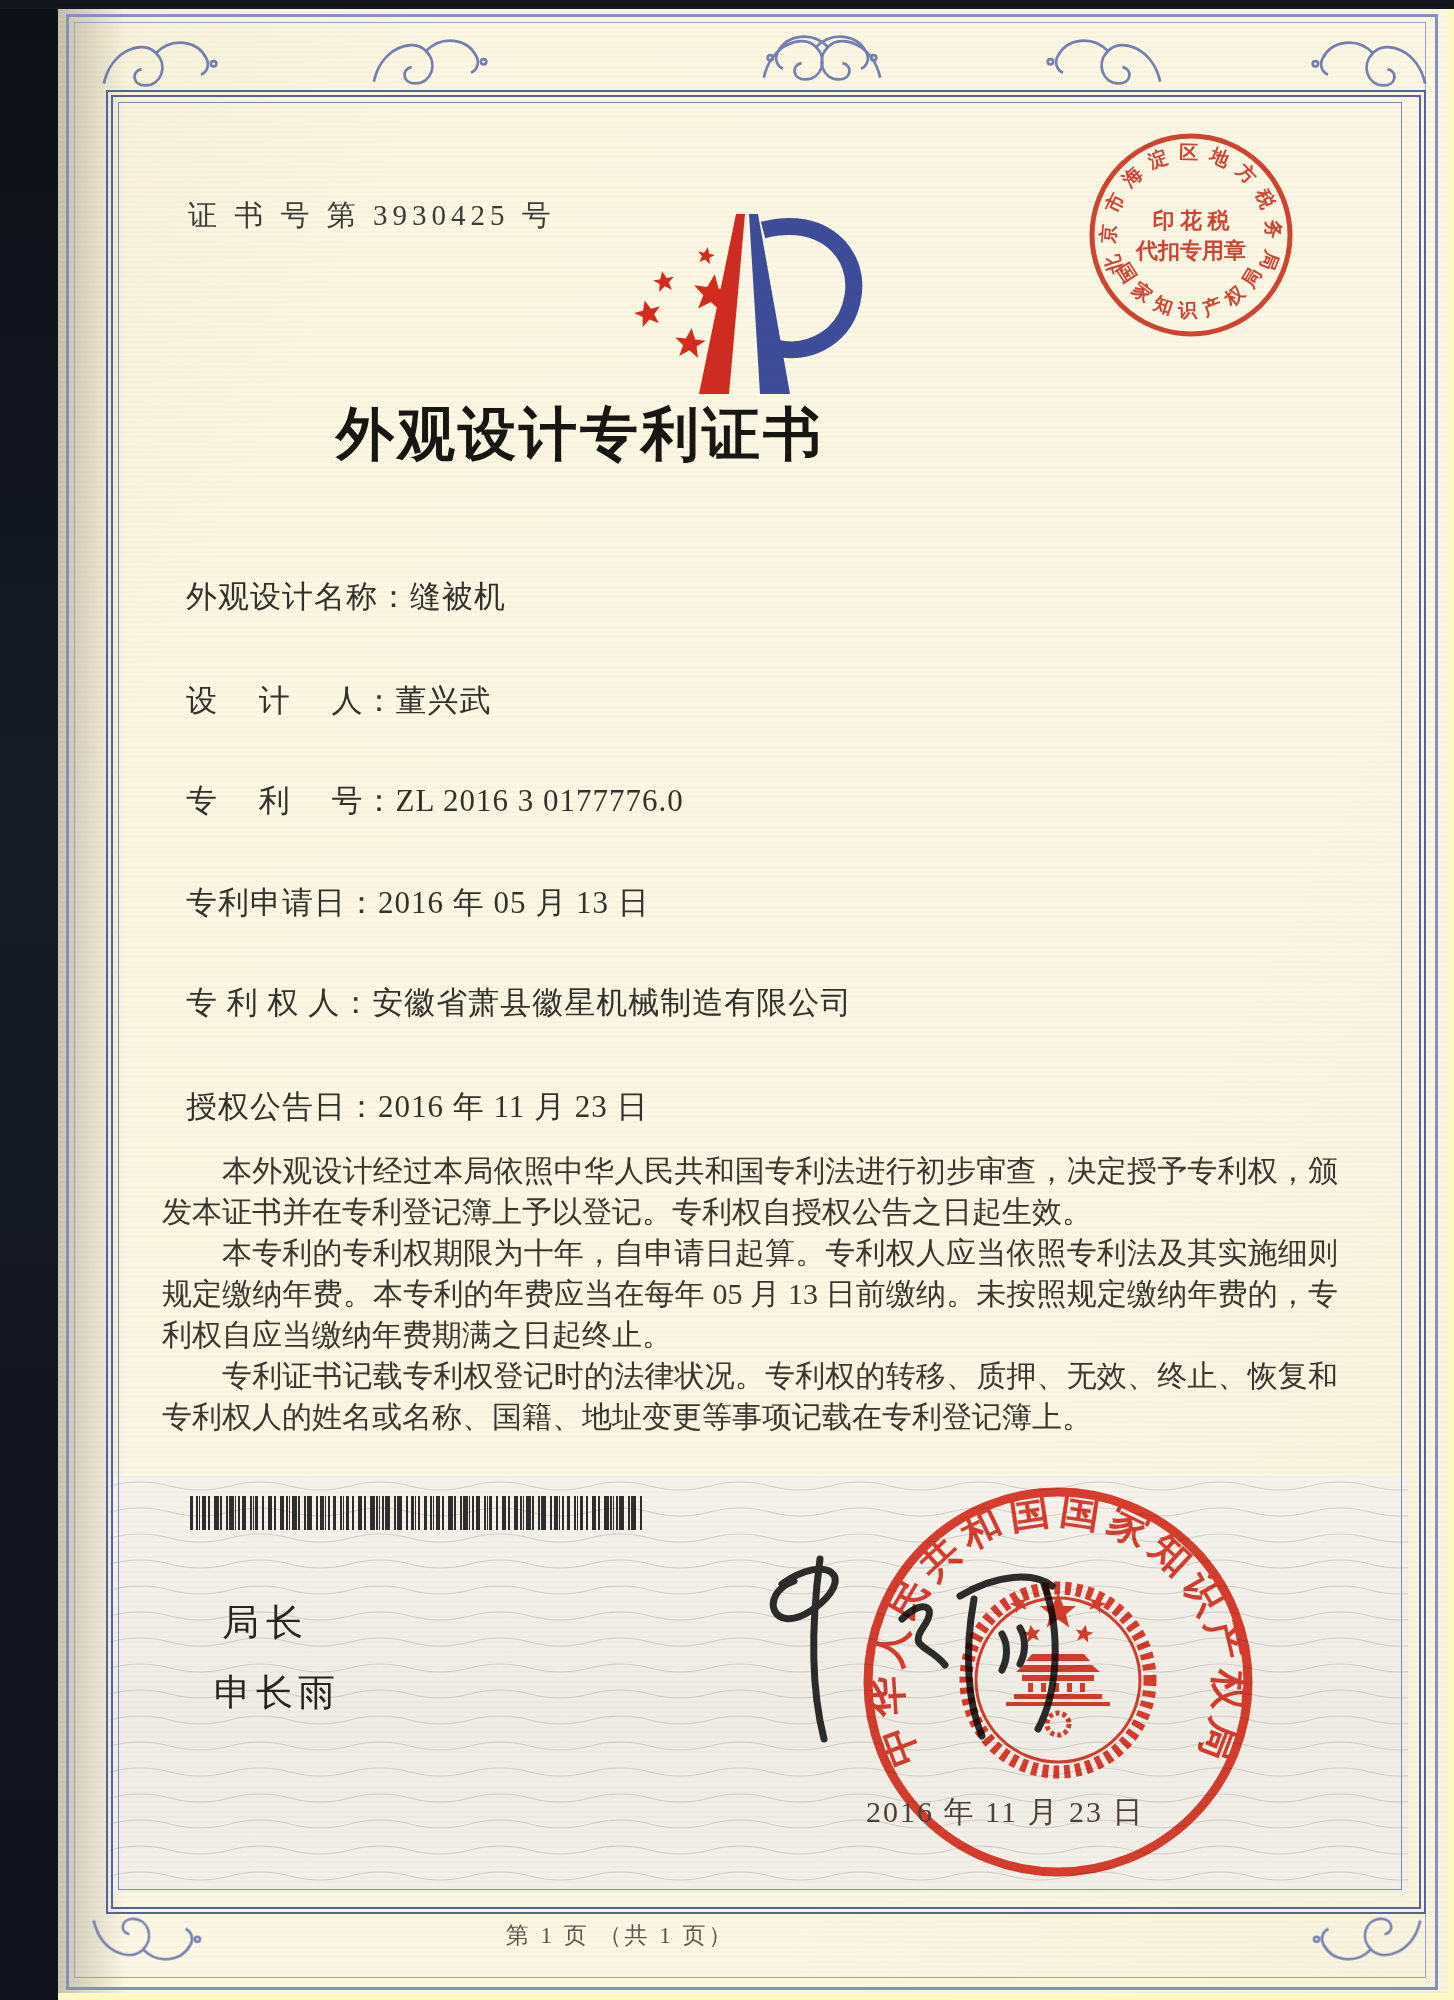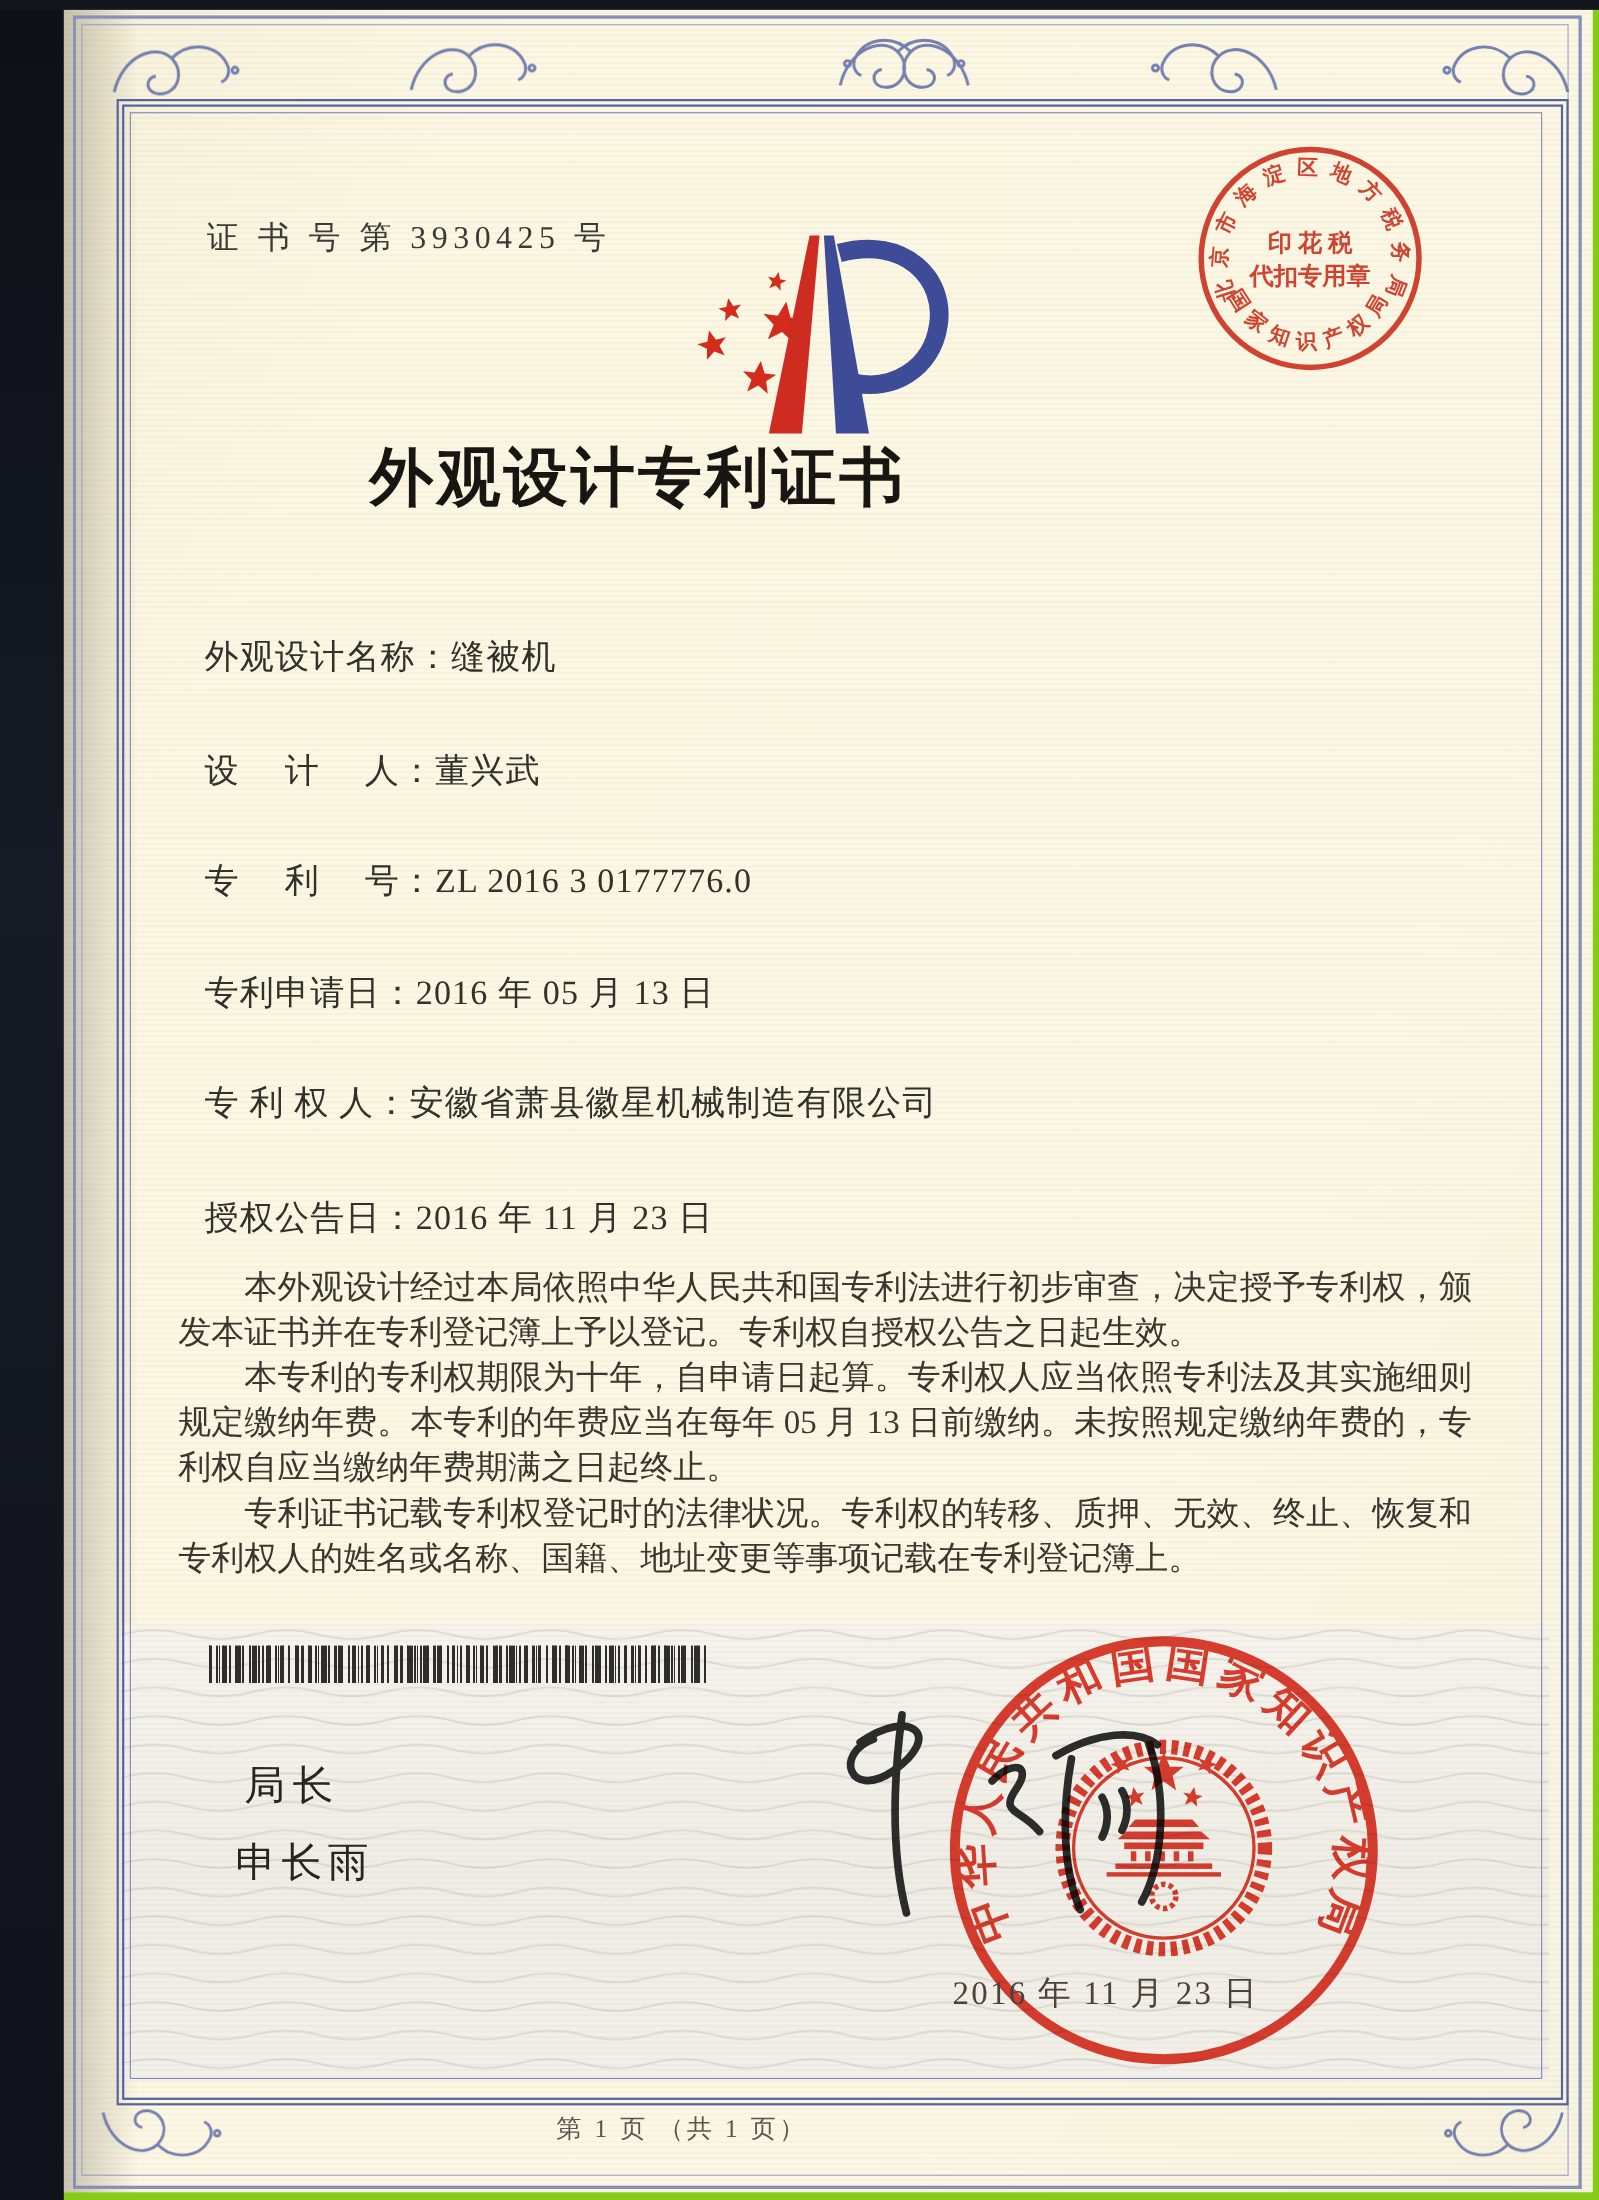--- a/index.html
+++ b/index.html
@@ -1,16 +1,16 @@
 <!DOCTYPE html>
 <html><head>
 <meta charset="utf-8">
 <style>
   html,body{margin:0;padding:0;background:#ffffff;}
-  .sheet{position:relative;width:1454px;height:2000px;background:#84cc16;overflow:hidden;
+  .sheet{position:relative;width:1454px;height:2000px;background:#fef9c3;overflow:hidden;
          font-family:"Liberation Serif","DejaVu Serif",serif;color:#2b2722;}
   .abs{position:absolute;}
 
   
   .scan-left{left:0;top:0;width:58px;height:2000px;
     background:linear-gradient(180deg,#0d1016 0%,#161a24 40%,#10131c 100%);}
   .scan-top{left:0;top:0;width:1454px;height:9px;background:#14161d;}
   .page{left:56px;top:7px;width:1392px;height:1986px;
     background:linear-gradient(115deg,#f6f1d9 0%,#fbf7e3 18%,#fbf7e4 70%,#f7f3de 100%);}
   .gutter{left:56px;top:7px;width:70px;height:1986px;

